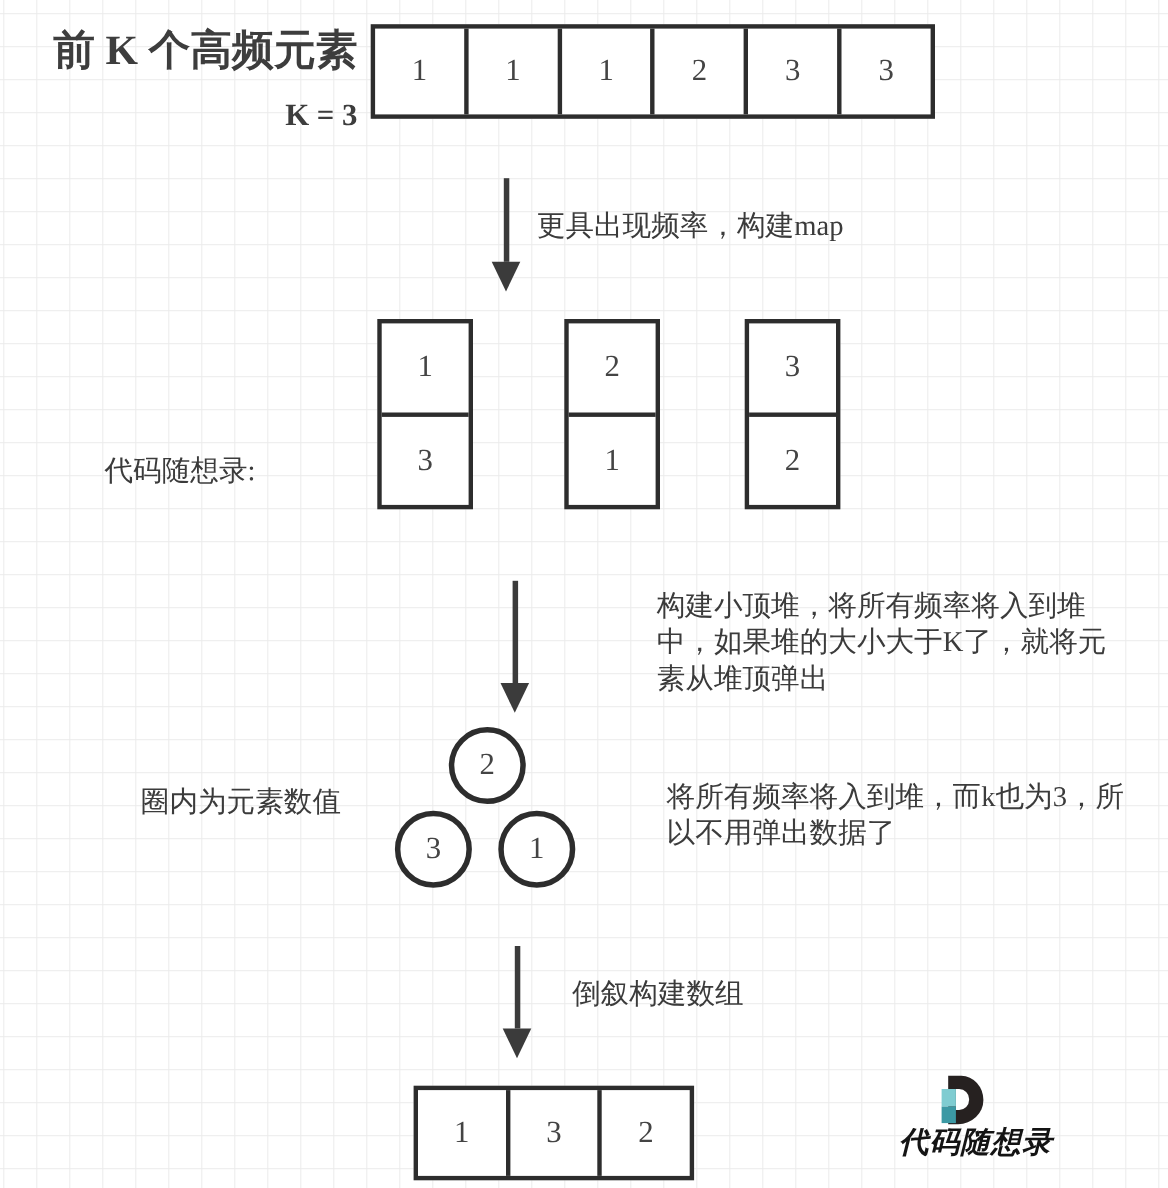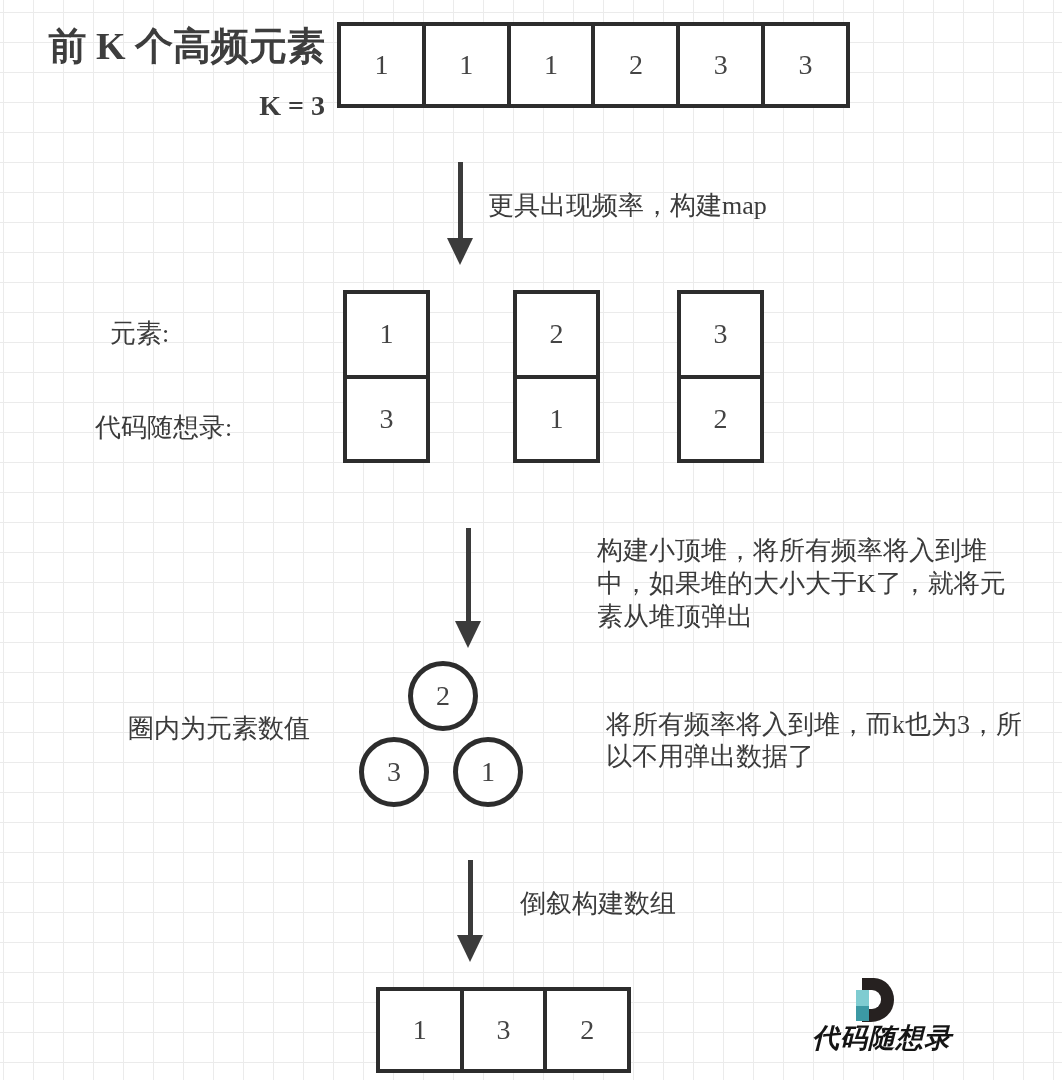--- a/index.html
+++ b/index.html
@@ -59,21 +59,21 @@
   .heap-root{left:408px;top:661px}
   .heap-left{left:359px;top:737px}
   .heap-right{left:453px;top:737px}
   
   .logo-mark{left:855px;top:976px;width:48px;height:50px}
   .logo-d-body{position:absolute;left:7px;top:2px;width:32px;height:44px;background:var(--logo-ink);
     border-radius:0 20px 23px 0 / 0 22px 22px 0}
   .logo-d-hole{position:absolute;left:14px;top:14px;width:12px;height:19px;background:#fff;border-radius:0 9px 9px 0}
   .logo-teal-top{position:absolute;left:1px;top:14px;width:13px;height:16px;background:var(--teal-light)}
   .logo-teal-bot{position:absolute;left:1px;top:30px;width:13px;height:15px;background:var(--teal-dark)}
-  .logo-text{left:812px;top:1020px;width:145px;text-align:left;font-size:27px;font-weight:bold;
+  .logo-text{left:812px;top:1020px;width:145px;text-align:right;font-size:27px;font-weight:bold;
     font-style:italic;color:#141414;letter-spacing:1px;font-family:"DejaVu Serif","Liberation Serif",serif}
 </style>
 </head>
 <body>
 
 <div class="canvas">
 
   <div class="abs title-wrap">
     <div class="title-line1">前 K 个高频元素</div>
     <div class="title-line2">K = 3</div>
@@ -87,21 +87,20 @@
     <div class="acell">3</div>
     <div class="acell">3</div>
   </div>
 
   <div class="abs arrow arrow1">
     <div class="shaft"></div>
     <div class="head"></div>
   </div>
   <div class="abs note note1">更具出现频率，构建map</div>
 
-  <div class="abs note lbl-element">元素:</div>
   <div class="abs note lbl-frequency">代码随想录:</div>
 
   <div class="abs vbox vbox1">
     <div class="cell">1</div>
     <div class="cell">3</div>
   </div>
   <div class="abs vbox vbox2">
     <div class="cell">2</div>
     <div class="cell">1</div>
   </div>

